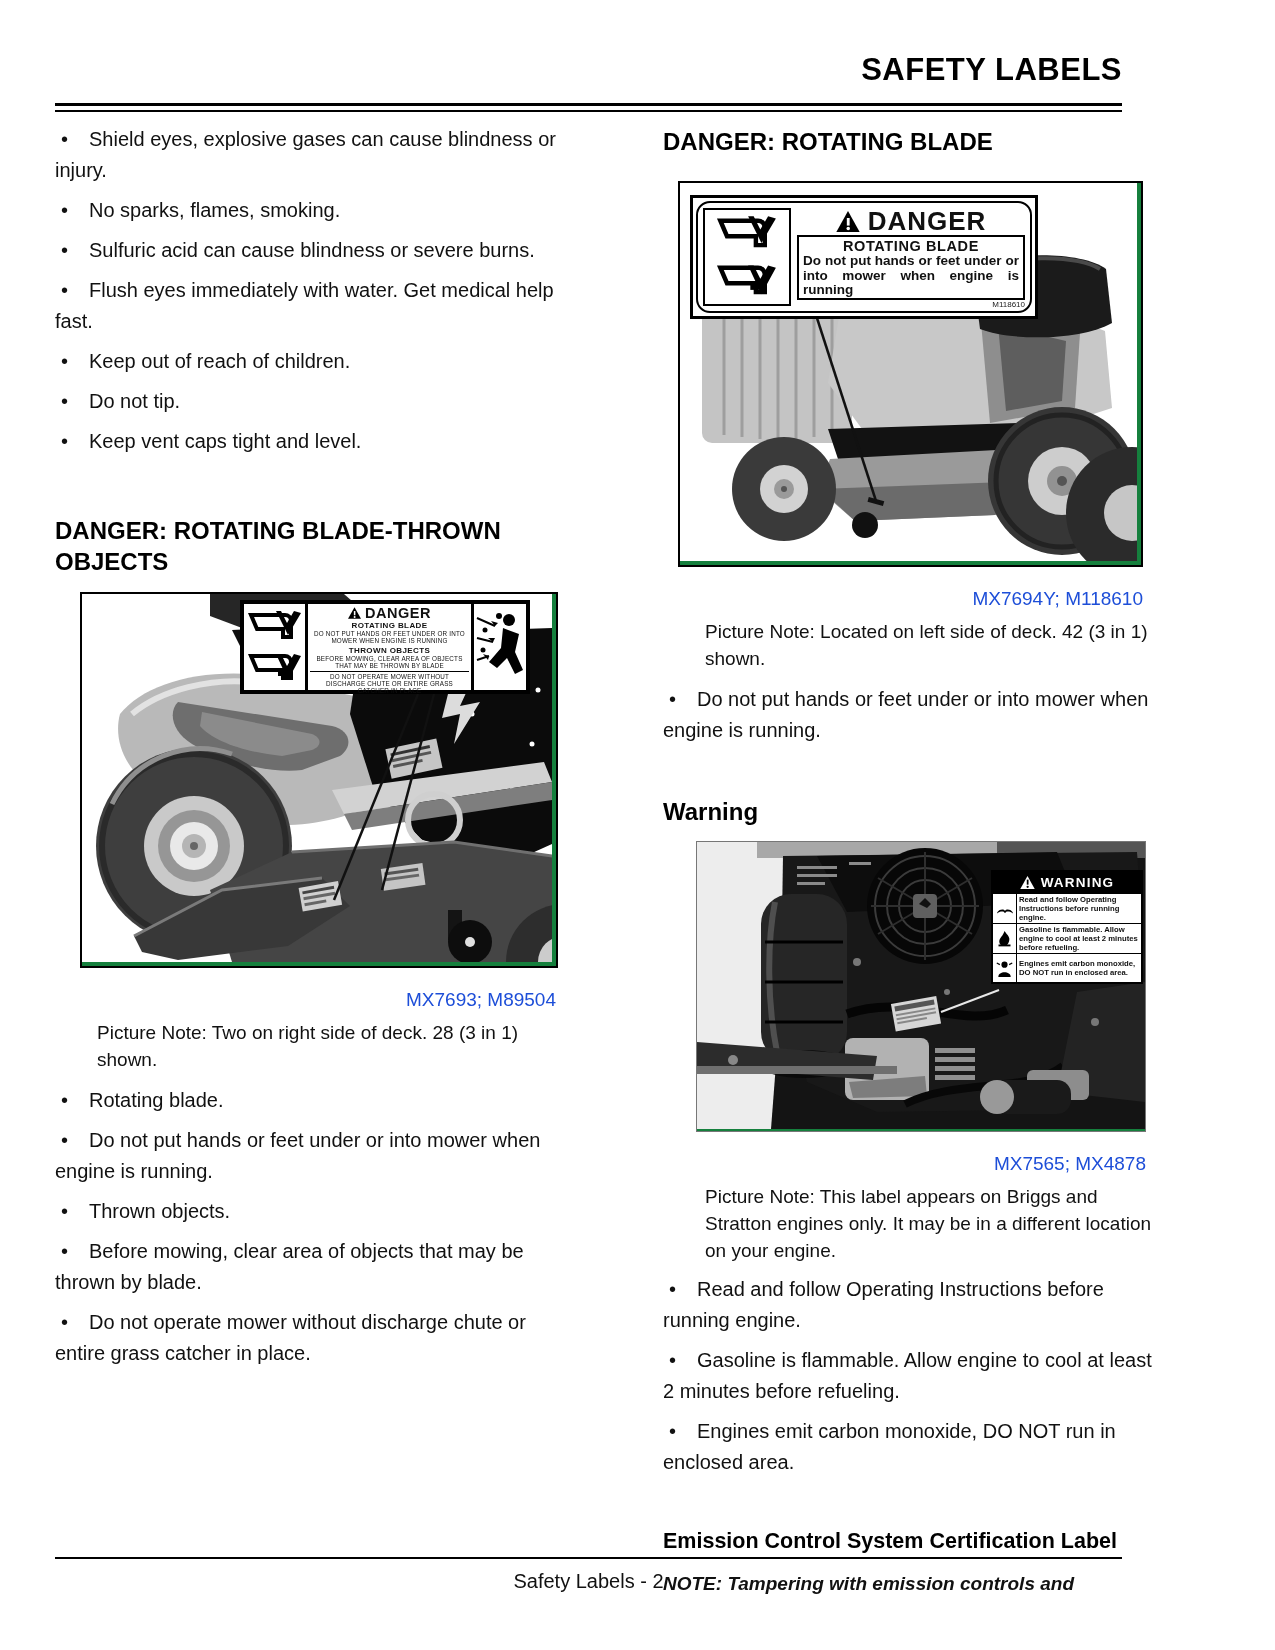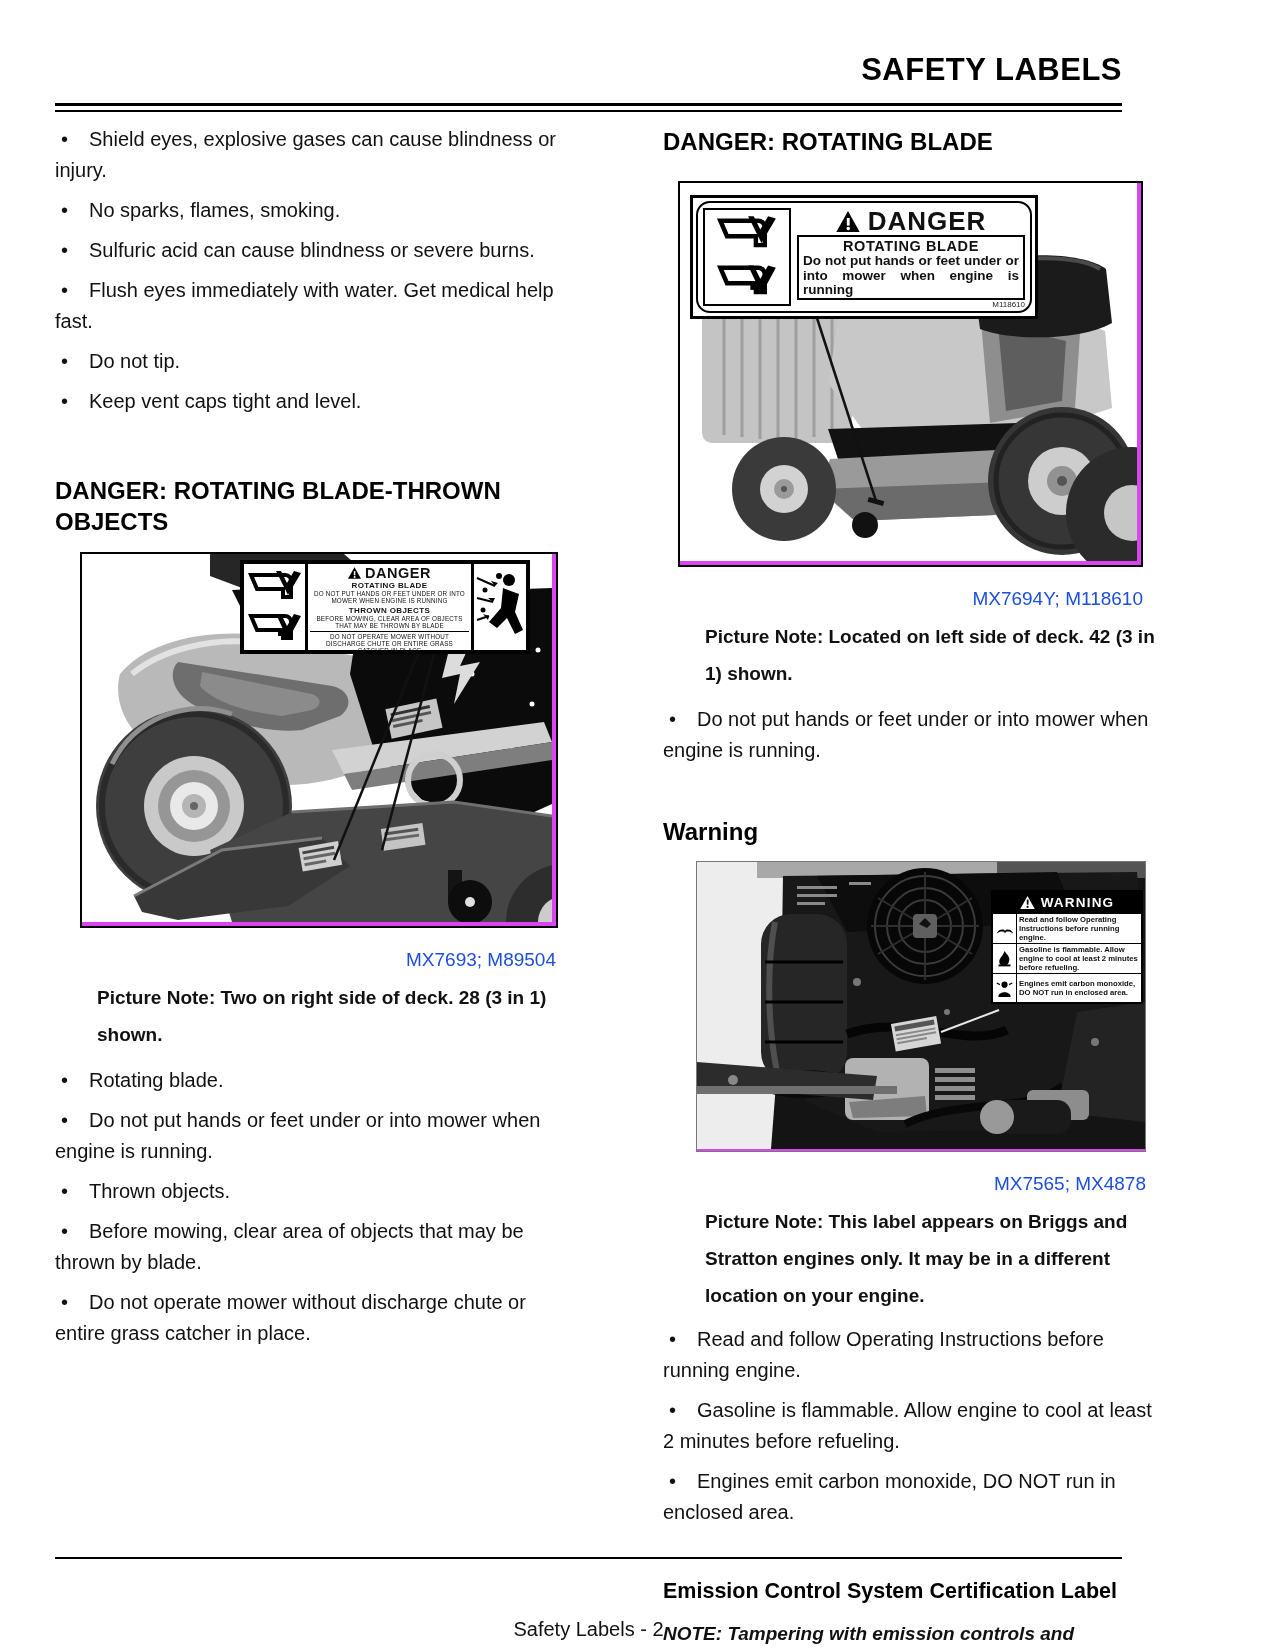--- a/index.html
+++ b/index.html
@@ -15,24 +15,24 @@
   .col-left{left:55px;width:515px;}
   .col-right{left:663px;width:497px;}
   
   .bullet{margin:0 0 9px 0;font-size:20px;line-height:31px;max-width:515px;}
   .col-right .bullet{max-width:497px;}
   .bullet .dot{display:inline-block;width:34px;padding-left:6px;box-sizing:border-box;}
   .bullet .dot::before{content:"\2022";}
   h2.sec{margin:0;font-size:24px;line-height:31px;font-weight:bold;color:#000;}
   h2.sec-small{font-size:21.5px;line-height:26px;white-space:nowrap;}
   .caption{font-size:19px;line-height:25px;text-align:right;color:#1d4ed8;margin-top:19px;}
-  .pnote{margin:7px 0 0 42px;font-size:19px;line-height:37px;font-weight:bold;max-width:473px;}
+  .pnote{margin:7px 0 0 42px;font-size:19px;line-height:27px;font-weight:normal;max-width:473px;}
   .note-italic{margin:0;font-size:19px;line-height:24px;font-weight:bold;font-style:italic;}
   
-  figure{margin:0;position:relative;background:#d946ef;}
+  figure{margin:0;position:relative;background:#15803d;}
   .fig1{margin-top:15px;margin-left:25px;width:474px;height:372px;border:2px solid #000;}
   .fig2{margin-top:24px;margin-left:15px;width:461px;height:382px;border:2px solid #000;}
   .fig3{margin-top:14px;margin-left:33px;width:448px;height:289px;border:1px solid #777;}
   figure svg{display:block;}
   .cap-l{width:501px;} .cap-r2{width:480px;} .cap-r3{width:483px;}
   
   .lbl1{position:absolute;left:158px;top:6px;width:290px;height:94px;background:#fff;
         border:4px solid #000;box-sizing:border-box;display:flex;}
   .lbl1 .pict{width:64px;border-right:3px solid #000;display:flex;flex-direction:column;
         align-items:center;justify-content:space-around;padding:2px 1px;box-sizing:border-box;}
@@ -63,38 +63,39 @@
         border:2px solid #000;box-sizing:border-box;display:flex;flex-direction:column;}
   .lbl3 .whead{background:#000;color:#fff;height:21px;display:flex;align-items:center;
         justify-content:center;gap:6px;font-weight:bold;font-size:13.5px;letter-spacing:1.2px;}
   .lbl3 .wrow{flex:1;display:flex;border-top:1.5px solid #000;align-items:center;}
   .lbl3 .wicon{width:23px;align-self:stretch;display:flex;align-items:center;
         justify-content:center;border-right:1px solid #000;}
   .lbl3 .wtxt{flex:1;font-size:7.7px;font-weight:bold;line-height:9px;padding:1px 2px;}
   
   .foot-rule{position:absolute;left:55px;top:1557px;width:1067px;height:2px;background:#000;}
   .foot-txt{position:absolute;left:55px;top:1570px;width:1067px;text-align:center;
-        font-size:20px;color:#111;margin-top:48px;}
+        font-size:20px;color:#111;}
 </style>
 </head>
 <body>
 
 <div class="page">
 
   <div class="hdr">
     <h1>SAFETY LABELS</h1>
   </div>
   <div class="rule-double"></div>
 
   <section class="col col-left">
 
     <p class="bullet" style="margin-top:6px"><span class="dot"></span><span>Shield eyes, explosive gases can cause blindness or injury.</span></p>
     <p class="bullet"><span class="dot"></span><span>No sparks, flames, smoking.</span></p>
     <p class="bullet"><span class="dot"></span><span>Sulfuric acid can cause blindness or severe burns.</span></p>
     <p class="bullet"><span class="dot"></span><span>Flush eyes immediately with water. Get medical help fast.</span></p>
+    <p class="bullet"><span class="dot"></span><span>Keep out of reach of children.</span></p>
     <p class="bullet"><span class="dot"></span><span>Do not tip.</span></p>
     <p class="bullet"><span class="dot"></span><span>Keep vent caps tight and level.</span></p>
 
     <h2 class="sec" style="margin-top:58px">DANGER: ROTATING BLADE-THROWN OBJECTS</h2>
 
     <figure class="fig1">
       <svg width="470" height="368" viewBox="0 0 470 368">
         <rect width="470" height="368" fill="#ffffff"></rect>
         <path d="M128,0 L262,0 L278,14 L270,34 L176,40 L128,22 Z" fill="#262626"></path>
         <path d="M150,36 L268,30 L272,46 L158,52 Z" fill="#0f0f0f"></path>

